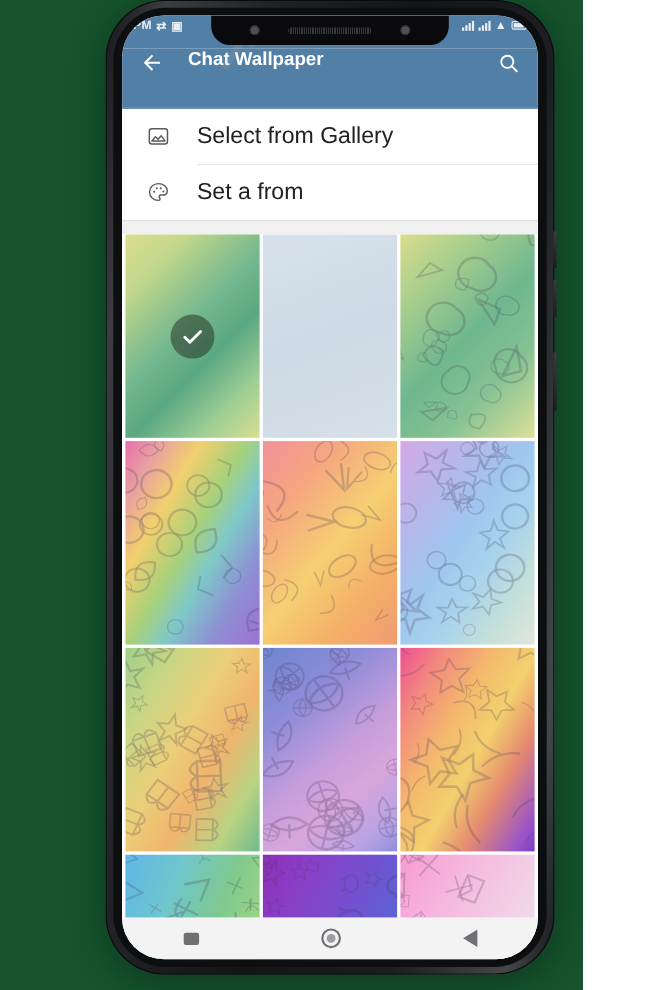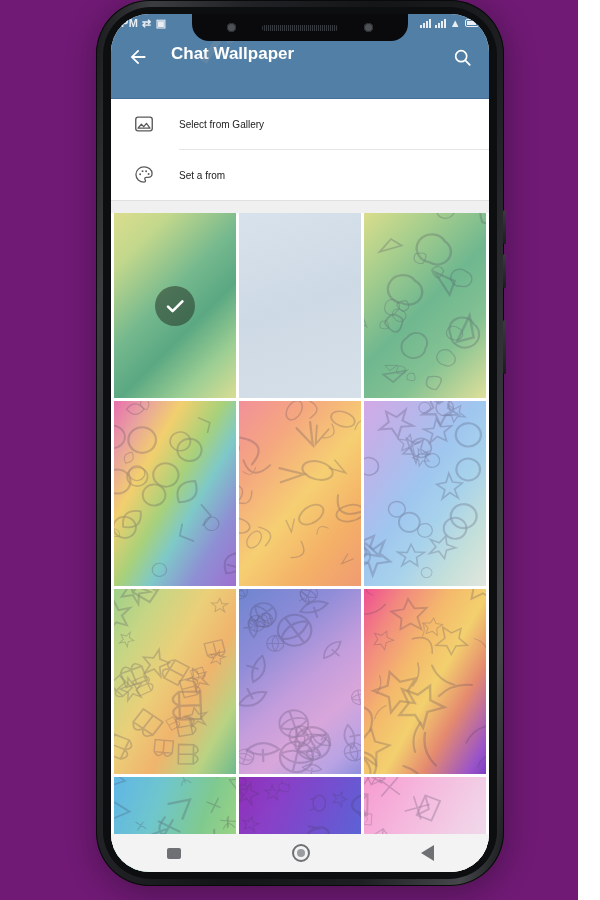--- a/index.html
+++ b/index.html
@@ -1,21 +1,21 @@
 <!DOCTYPE html>
 <html><head>
 <meta charset="utf-8">
 <style>
   * { margin:0; padding:0; box-sizing:border-box; }
   html,body{
     width:600px; height:900px; overflow:hidden;
     background:#ffffff;
     font-family:"Liberation Sans", sans-serif;
   }
-  #stage{ position:relative; width:578px; height:900px; background:#701a75; }
+  #stage{ position:relative; width:530px; height:900px; background:#14532d; }
 
   
   .phone-shadow{
     position:absolute; left:96px; top:4px; width:410px; height:890px;
     border-radius:56px;
     background:#000;
     filter:blur(16px); opacity:.30;
   }
 
   
@@ -88,21 +88,21 @@
   .appbar .title{ font-size:17px; font-weight:bold; margin-left:20px; flex:1; }
   .icbtn{ width:26px; height:26px; display:flex; align-items:center; justify-content:center; cursor:pointer; }
   .appbar-underline{
     position:absolute; left:0; top:84px; width:100%; height:1px; background:#44709a;
   }
 
   
   .menu{ position:absolute; left:0; top:85px; width:100%; background:#fff; }
   .menu-item{ height:50px; display:flex; align-items:center; padding:0 20px; cursor:pointer; }
   .menu-item .mi-ico{ width:26px; height:26px; flex:0 0 26px; display:flex; align-items:center; justify-content:center; }
-  .menu-item .mi-label{ margin-left:22px; font-size:10px; color:#212121; }
+  .menu-item .mi-label{ margin-left:22px; font-size:21px; color:#212121; }
   .menu-div{ height:1px; background:#e6e6e6; margin-left:68px; }
   .menu-gap{ height:13px; background:#f0f0f0; border-top:1px solid #e0e0e0; }
 
   
   .grid{
     position:absolute; left:0; top:199px; width:100%; bottom:0;
     background:#ffffff;
     display:grid; grid-template-columns:repeat(3,1fr);
     gap:3px; padding:0 3px;
     align-content:start;

